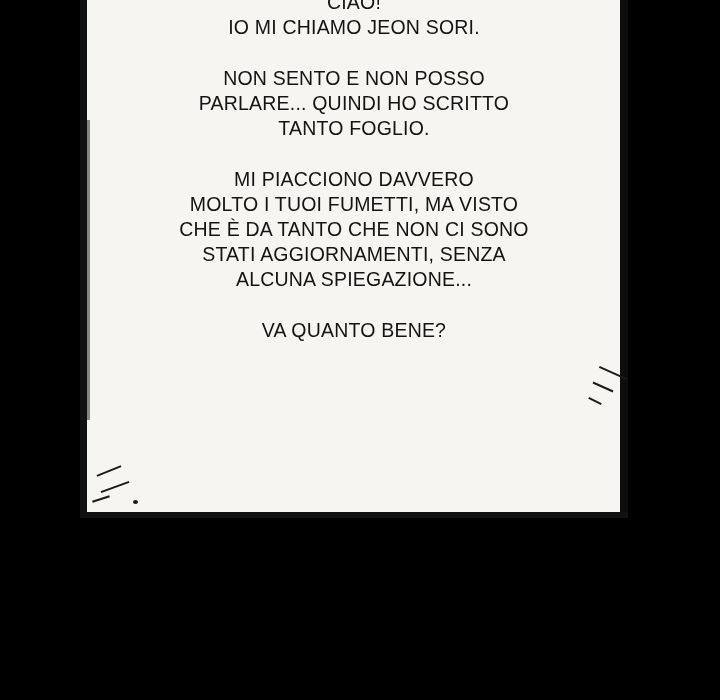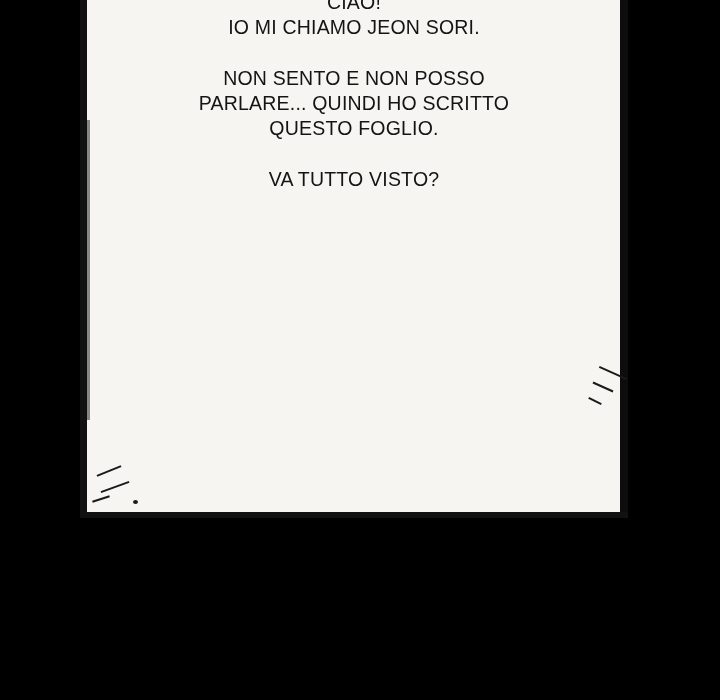--- a/index.html
+++ b/index.html
@@ -112,17 +112,22 @@
   <div class="scratch s3"></div>
   <div class="scratch s4"></div>
   <div class="scratch s5"></div>
   <div class="scratch s6"></div>
 
   <div class="note-text">
     <p class="para">CIAO!
 IO MI CHIAMO JEON SORI.</p>
     <p class="para">NON SENTO E NON POSSO
 PARLARE... QUINDI HO SCRITTO
-QUESTO FOGLIO.</p>
-    <p class="para">VA TUTTO VISTO?</p>
+TANTO FOGLIO.</p>
+    <p class="para">MI PIACCIONO DAVVERO
+MOLTO I TUOI FUMETTI, MA VISTO
+CHE È DA TANTO CHE NON CI SONO
+STATI AGGIORNAMENTI, SENZA
+ALCUNA SPIEGAZIONE...</p>
+    <p class="para">VA QUANTO BENE?</p>
   </div>
 
 </div>
 
 </body></html>

